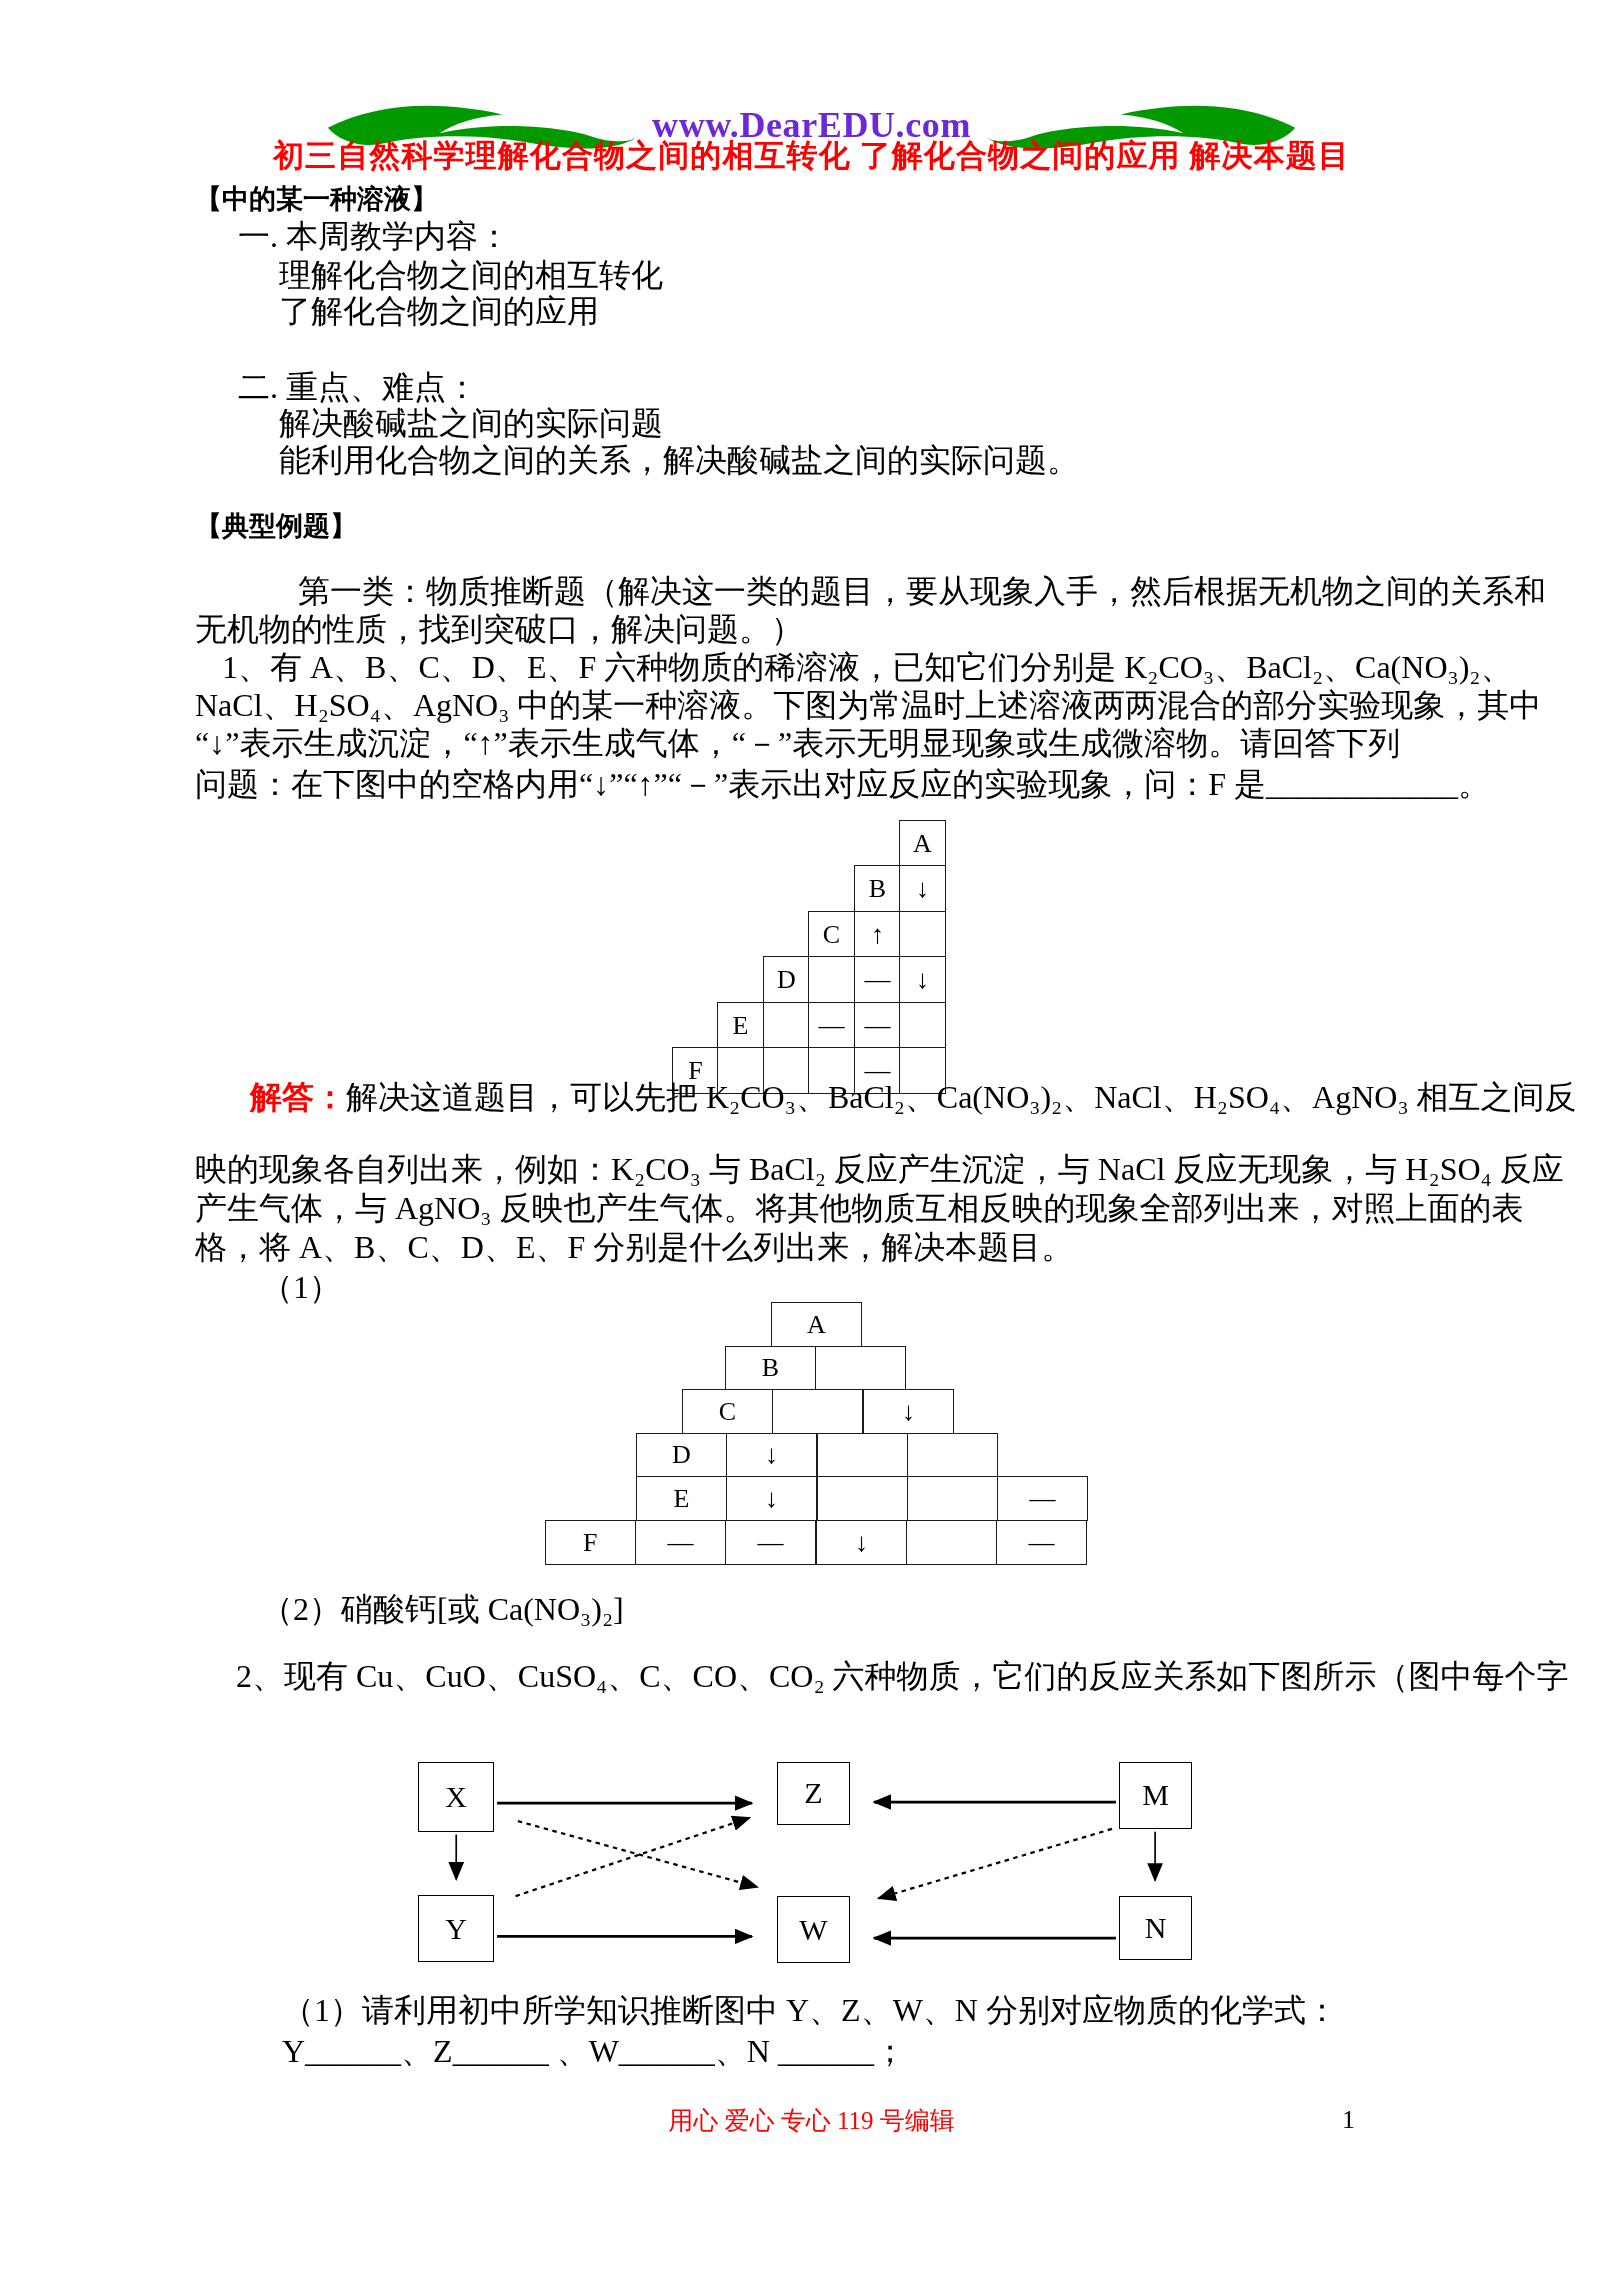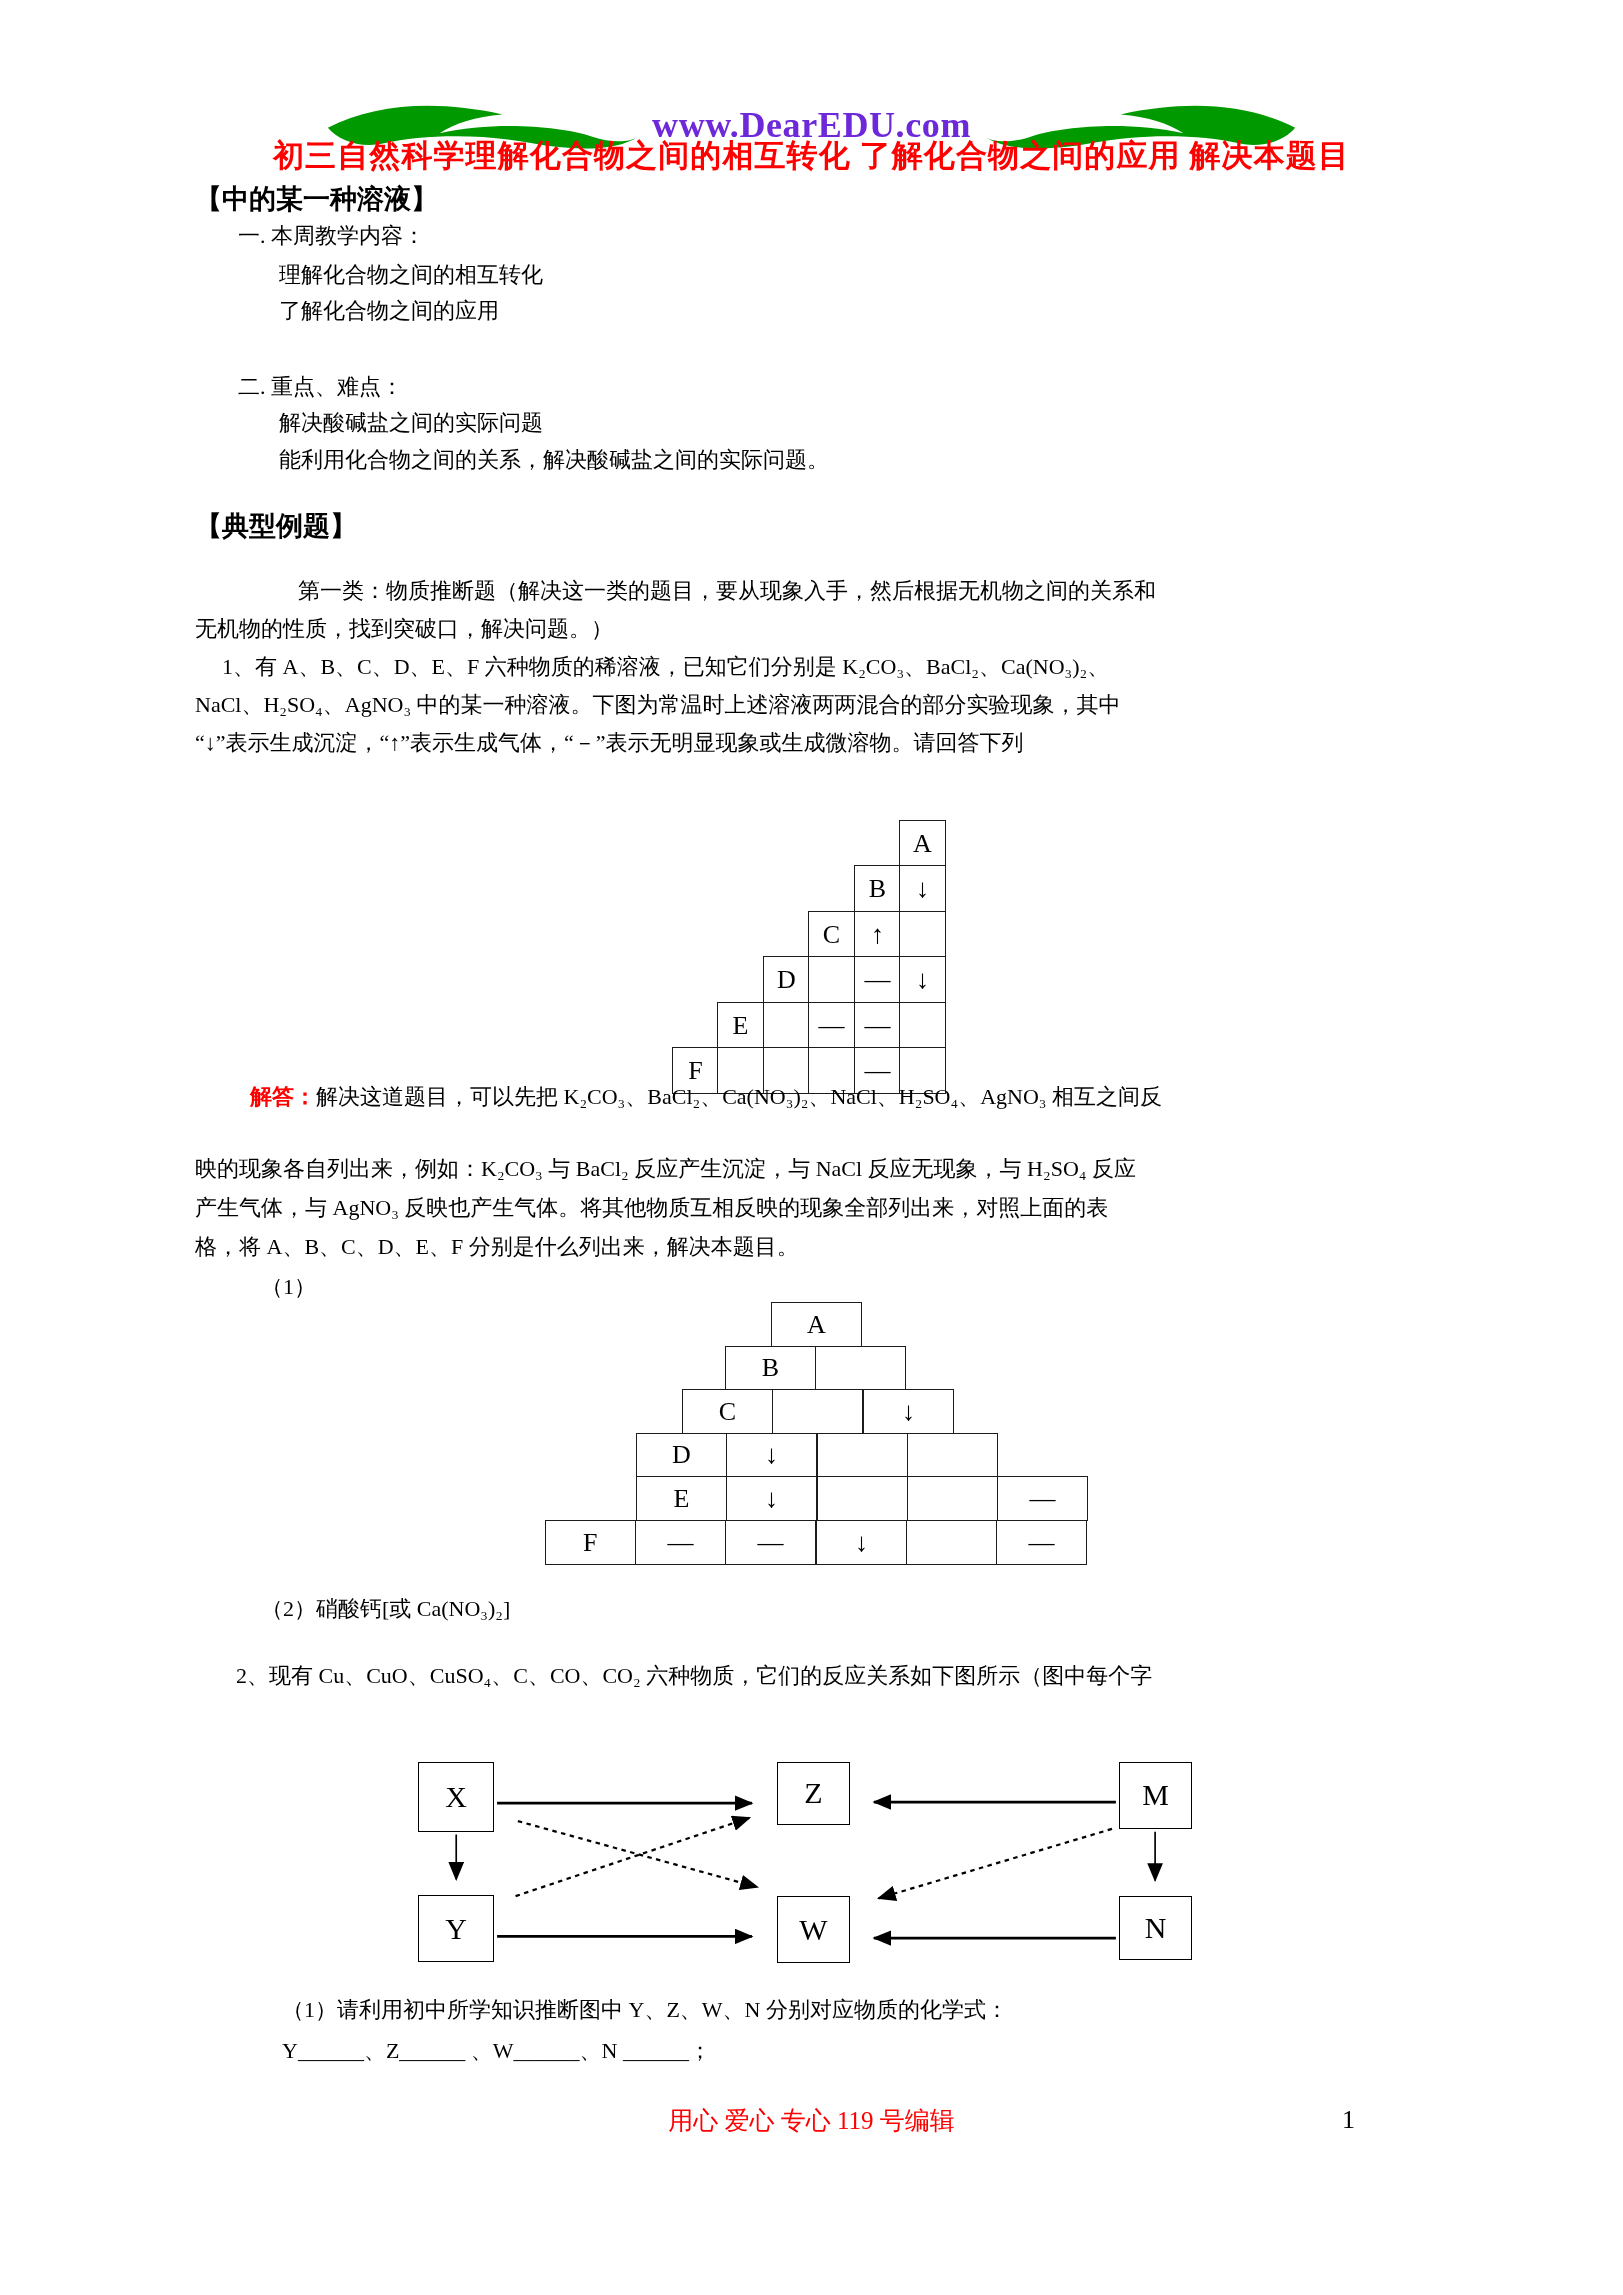--- a/index.html
+++ b/index.html
@@ -8,21 +8,21 @@
     width:1623px;
     height:2295px;
     background:#ffffff;
     font-family:"Liberation Serif","DejaVu Serif",serif;
     color:#000;
     overflow:hidden;
   }
   .t{
     position:absolute;
     white-space:nowrap;
-    font-size:22px;
+    font-size:32px;
     line-height:36px;
   }
   .bold{font-weight:bold;}
   .red{color:#ff0000;}
   .center{left:0;width:1623px;text-align:center;}
   
   .logo-row{
     position:absolute;
     top:100px;left:0;width:1623px;
     display:flex;align-items:center;justify-content:center;
@@ -91,20 +91,21 @@
   <div class="t" style="top:442px;left:279px;">能利用化合物之间的关系，解决酸碱盐之间的实际问题。</div>
 
   <div class="t bold" style="top:508px;left:195px;font-size:27px;">【典型例题】</div>
 
   <div class="t" style="top:573px;left:298px;">第一类：物质推断题（解决这一类的题目，要从现象入手，然后根据无机物之间的关系和</div>
   <div class="t" style="top:611px;left:195px;">无机物的性质，找到突破口，解决问题。）</div>
 
   <div class="t" style="top:649px;left:222px;">1、有 A、B、C、D、E、F 六种物质的稀溶液，已知它们分别是 K₂CO₃、BaCl₂、Ca(NO₃)₂、</div>
   <div class="t" style="top:687px;left:195px;">NaCl、H₂SO₄、AgNO₃ 中的某一种溶液。下图为常温时上述溶液两两混合的部分实验现象，其中</div>
   <div class="t" style="top:725px;left:195px;">“↓”表示生成沉淀，“↑”表示生成气体，“－”表示无明显现象或生成微溶物。请回答下列</div>
+  <div class="t" style="top:766px;left:195px;">问题：在下图中的空格内用“↓”“↑”“－”表示出对应反应的实验现象，问：F 是____________。</div>
 
   <div class="diag" id="diagram1" style="left:672px;top:820px;width:274px;height:274px;">
       <div class="grid-cell" style="left: 227px; top: 0px; width: 47px; height: 47px;">A</div>
       <div class="grid-cell" style="left: 182px; top: 45px; width: 47px; height: 47px;">B</div>
       <div class="grid-cell" style="left: 227px; top: 45px; width: 47px; height: 47px;">↓</div>
       <div class="grid-cell" style="left: 136px; top: 91px; width: 47px; height: 47px;">C</div>
       <div class="grid-cell" style="left: 182px; top: 91px; width: 47px; height: 47px;">↑</div>
       <div class="grid-cell" style="left: 227px; top: 91px; width: 47px; height: 47px;"></div>
       <div class="grid-cell" style="left: 91px; top: 136px; width: 47px; height: 47px;">D</div>
       <div class="grid-cell" style="left: 136px; top: 136px; width: 47px; height: 47px;"></div>

